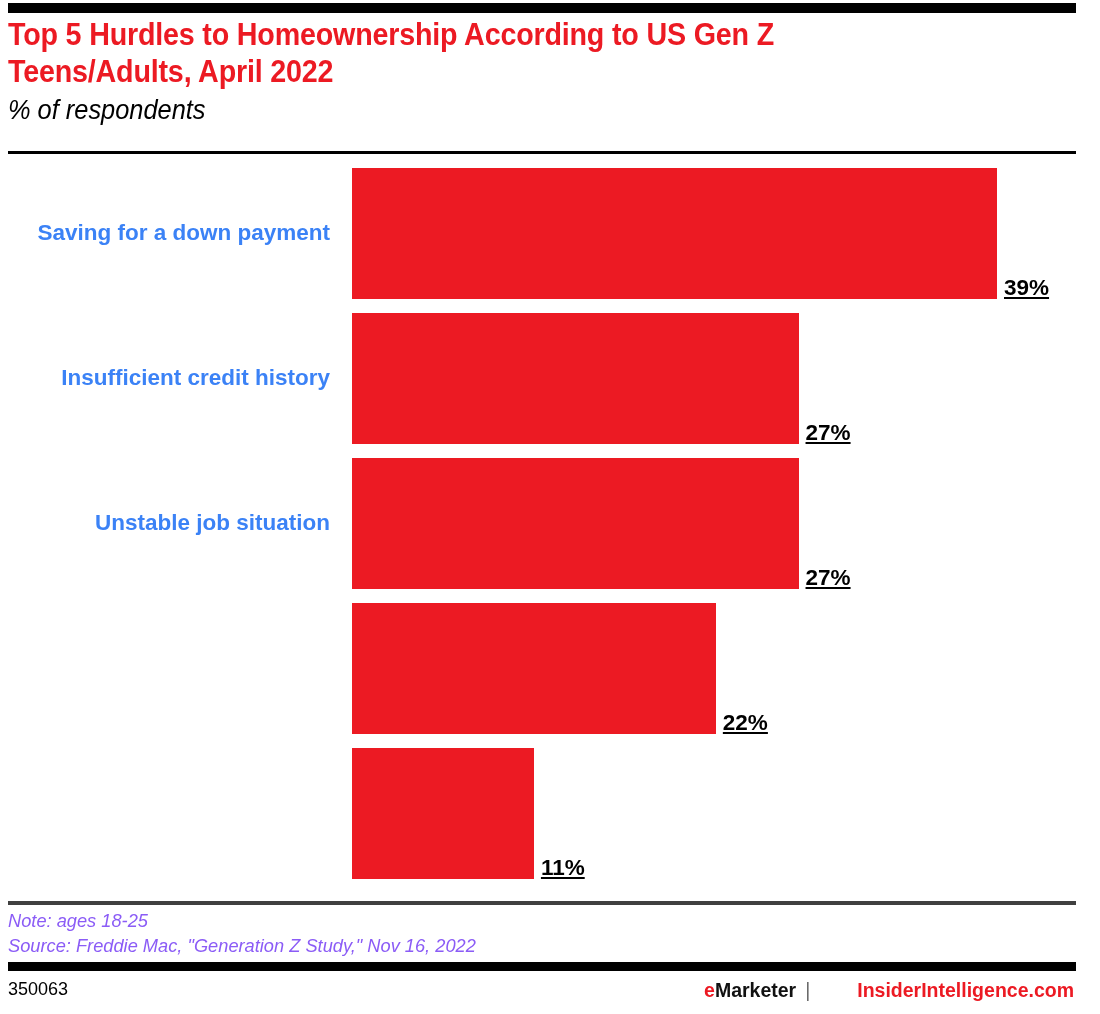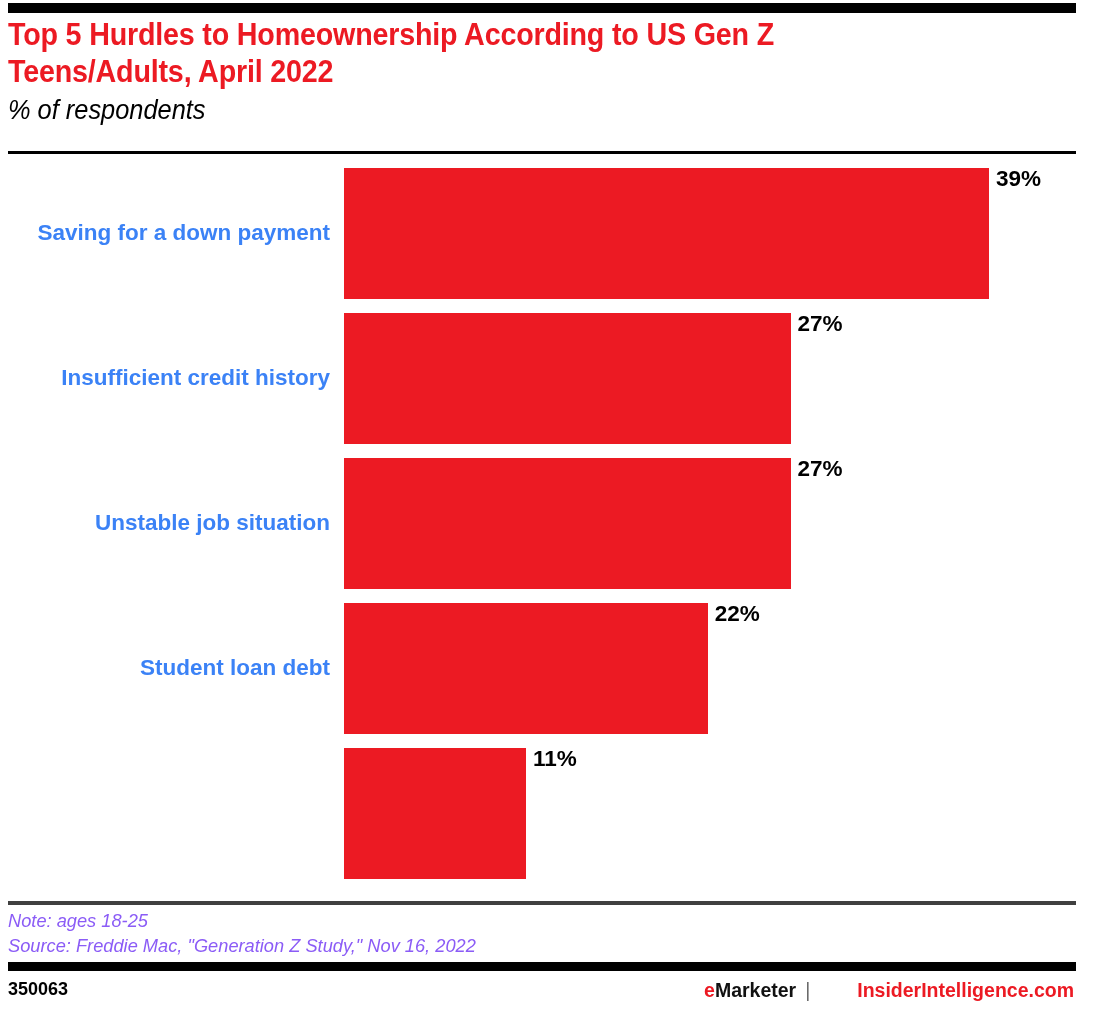--- a/index.html
+++ b/index.html
@@ -110,25 +110,26 @@
     width: 330px;
     text-align: right;
     font-size: 22.5px;
     font-weight: bold;
     color: #3b82f6;
     white-space: nowrap;
     line-height: 1;
   }
   .bar-track {
     position: absolute;
-    left: 336px;        
+    left: 344px;        
     right: 0;
     height: 100%;
     display: flex;
-    align-items: flex-start;
+    align-items: flex-end;
+    text-decoration: underline;
   }
   .bar {
     background: #EC1A23;
     height: 100%;
   }
   .bar-value {
     font-size: 22.5px;
     font-weight: bold;
     color: #000000;
     margin-left: 7px;
@@ -159,21 +160,21 @@
     left: 8px;
     right: 6px;
     top: 979px;
     height: 28px;
     display: flex;
     align-items: flex-start;
     justify-content: space-between;
   }
   .footer-id {
     font-size: 18px;
-    font-weight: bold;
+    font-weight: normal;
     color: #000000;
     letter-spacing: 0px;
   }
   .footer-brand {
     font-size: 19.5px;
     font-weight: bold;
     white-space: nowrap;
     display: flex;
     align-items: baseline;
   }
@@ -217,21 +218,20 @@
         </div>
       </div>
       <div class="bar-row" style="top: 298px; height: 131px;">
         <div class="bar-label">Unstable job situation</div>
         <div class="bar-track">
           <div class="bar" title="Unstable job situation 27%" style="width: 446.538px;"></div>
           <div class="bar-value">27%</div>
         </div>
       </div>
       <div class="bar-row" style="top: 443px; height: 131px;">
-        <div class="bar-label">Student loan debt</div>
         <div class="bar-track">
           <div class="bar" title="Student loan debt 22%" style="width: 363.846px;"></div>
           <div class="bar-value">22%</div>
         </div>
       </div>
       <div class="bar-row" style="top: 588px; height: 131px;">
         <div class="bar-track">
           <div class="bar" title="Credit card debt 11%" style="width: 181.923px;"></div>
           <div class="bar-value">11%</div>
         </div>

